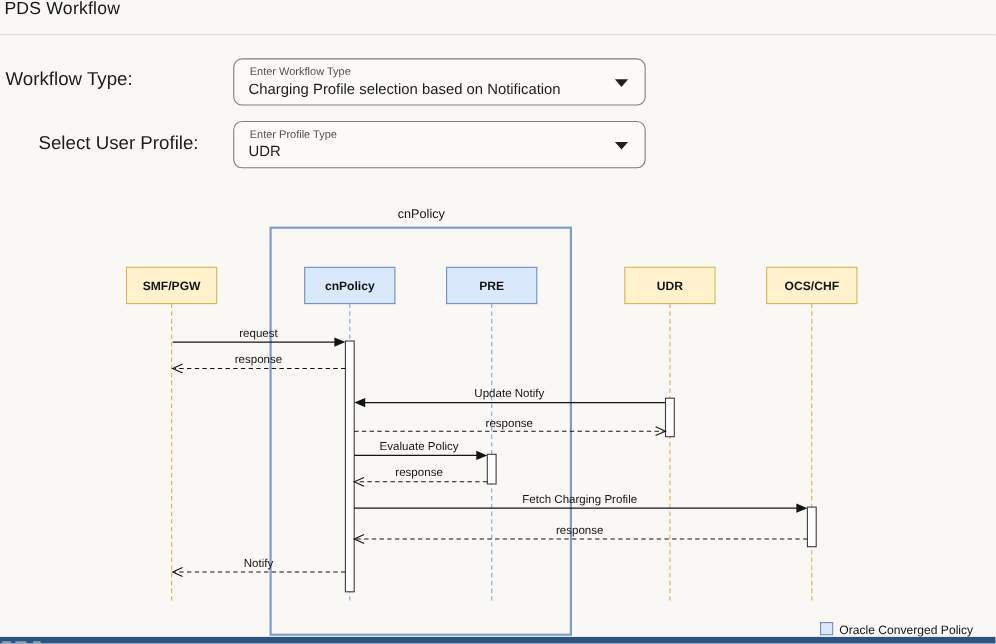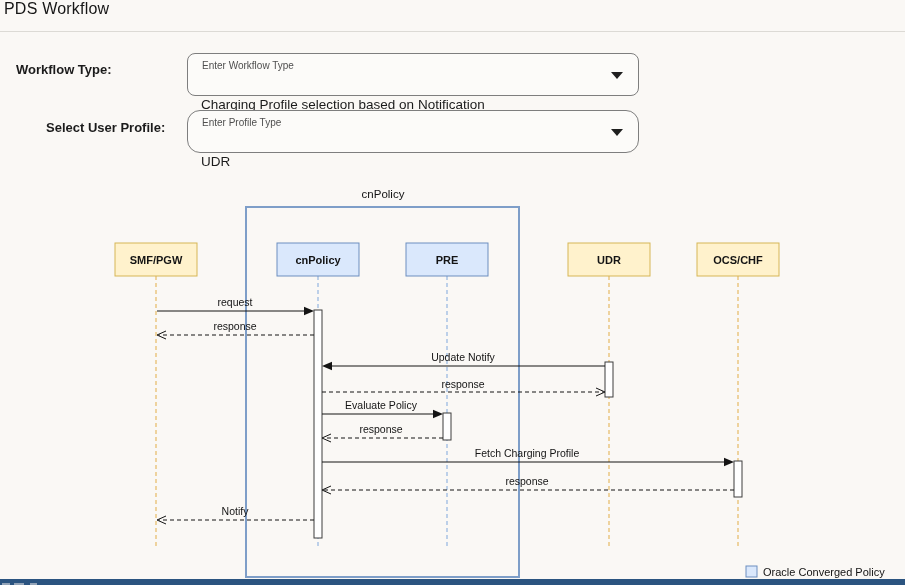--- a/index.html
+++ b/index.html
@@ -12,35 +12,35 @@
   }
   .page-title {
     position:absolute; left:4px; top:0px;
     font-size:16px; font-weight:400; color:#161616; letter-spacing:.2px;
   }
   .title-divider {
     position:absolute; left:0; top:31px; width:905px; height:1px;
     background:#DCDAD5;
   }
   .form-label {
-    position:absolute; left:16px;
-    font-size:13px; font-weight:bold; color:#1B1B1B;
+    position:absolute; left:5px;
+    font-size:17px; font-weight:normal; color:#1B1B1B;
   }
   .dropdown {
-    position:absolute; left:187px; width:452px; height:43px;
+    position:absolute; left:212px; width:375px; height:43px;
     border:1px solid #7E7E7E; border-radius:8px;
     background:#FCFBF9; cursor:pointer;
   }
   .dd-float {
     position:absolute; left:14px; top:6px;
     font-size:10px; color:#4F4F4F;
   }
   .dd-value {
     position:absolute; left:13px; top:19px;
-    font-size:13.5px; color:#1B1B1B; white-space:nowrap;margin-top:24px;
+    font-size:13.5px; color:#1B1B1B; white-space:nowrap;
   }
   .dd-caret {
     position:absolute; right:15px; top:18px;
     width:0; height:0;
     border-left:6px solid transparent;
     border-right:6px solid transparent;
     border-top:7px solid #1F1F1F;
   }
   svg.diagram { position:absolute; left:0; top:0; }
   svg text { font-family:"Liberation Sans", sans-serif; fill:#141414; }
@@ -59,21 +59,21 @@
 <div class="title-divider"></div>
 
 <label class="form-label" style="top:62px;">Workflow Type:</label>
 <div class="dropdown" style="top:53px;">
   <span class="dd-float">Enter Workflow Type</span>
   <span class="dd-value">Charging Profile selection based on Notification</span>
   <span class="dd-caret"></span>
 </div>
 
 <label class="form-label" style="top:120px;margin-left:30px;">Select User Profile:</label>
-<div class="dropdown" style="top:110px;border-radius:13px;">
+<div class="dropdown" style="top:110px;">
   <span class="dd-float">Enter Profile Type</span>
   <span class="dd-value">UDR</span>
   <span class="dd-caret"></span>
 </div>
 
 <svg class="diagram" width="905" height="585" viewBox="0 0 905 585">
 
   <text x="383" y="198" text-anchor="middle" font-size="11.5" fill="#2196F3">cnPolicy</text>
   <rect x="246" y="207" width="273" height="370" fill="none" stroke="#7E9EC8" stroke-width="2"></rect>
 

